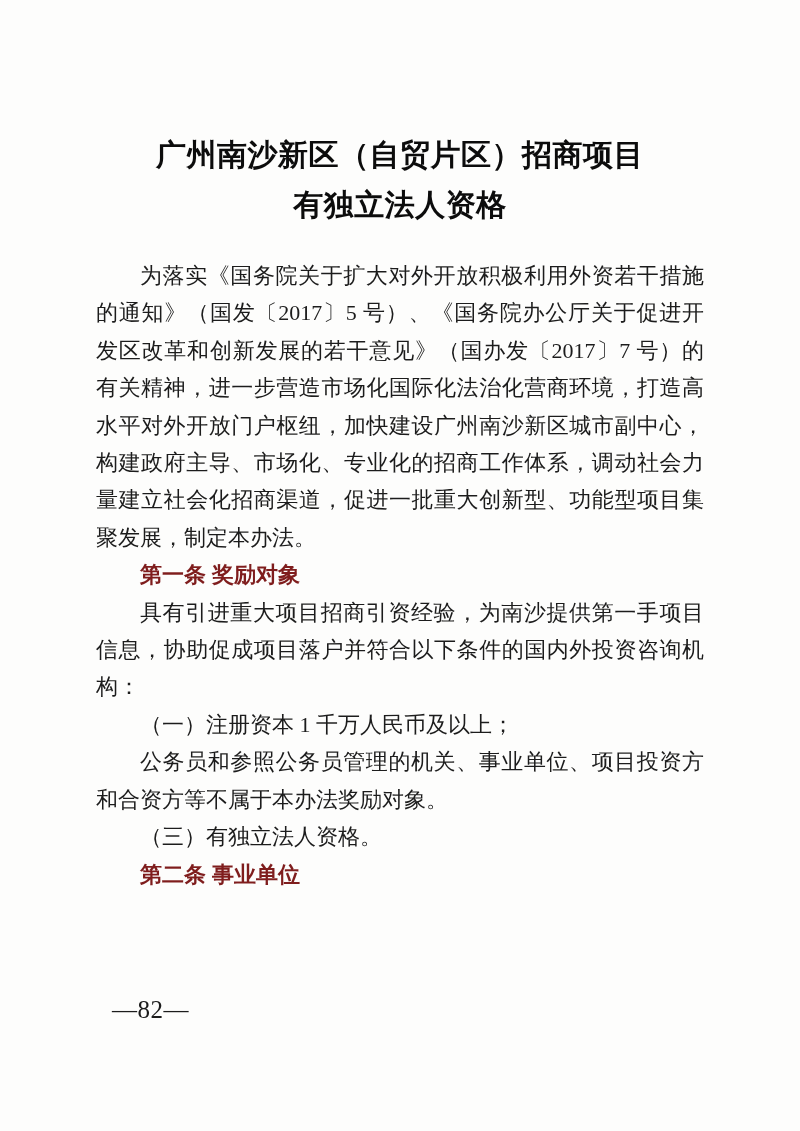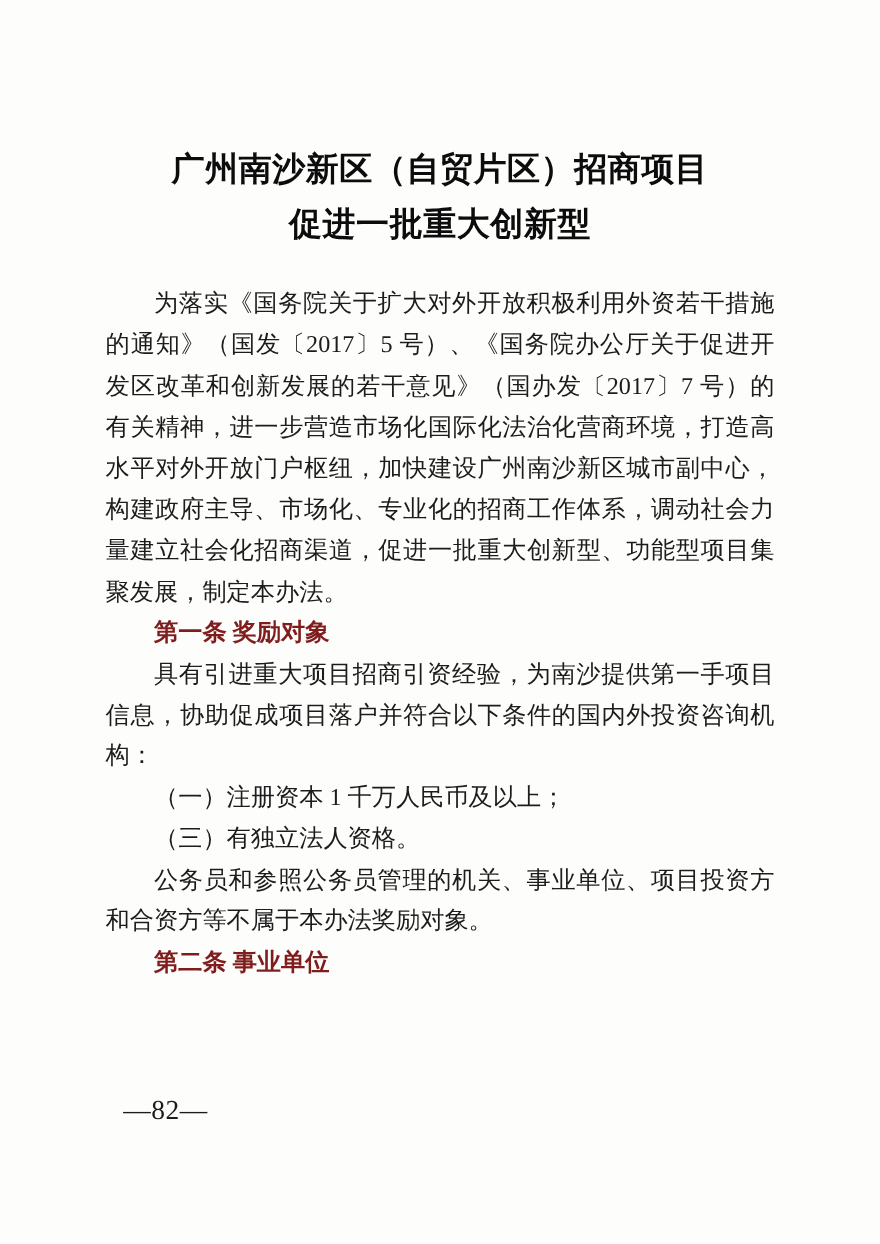--- a/index.html
+++ b/index.html
@@ -36,21 +36,20 @@
     font-size: 22px;
     line-height: 37.4px;
     text-align: justify;
     text-justify: inter-ideograph;
     color: #1c1c1c;
   }
   .content p {
     margin: 0;
     padding: 0;
     text-indent: 2em;
-    font-family: Liberation Serif, serif;
   }
   .article-heading {
     font-family: "Liberation Sans", "DejaVu Sans", sans-serif;
     font-weight: bold;
     color: #7f1d1d;
   }
   .page-number {
     position: absolute;
     left: 112px;
     top: 997px;
@@ -61,28 +60,28 @@
     font-family: "Liberation Serif", "DejaVu Serif", serif;
   }
 </style>
 </head>
 <body>
 
 <div class="page">
 
   <div class="doc-title">
     <div>广州南沙新区（自贸片区）招商项目</div>
-    <div>促进一批重大创新型</div>
+    <div>有独立法人资格</div>
   </div>
 
   <div class="content">
     <p>为落实《国务院关于扩大对外开放积极利用外资若干措施的通知》（国发〔2017〕5 号）、《国务院办公厅关于促进开发区改革和创新发展的若干意见》（国办发〔2017〕7 号）的有关精神，进一步营造市场化国际化法治化营商环境，打造高水平对外开放门户枢纽，加快建设广州南沙新区城市副中心，构建政府主导、市场化、专业化的招商工作体系，调动社会力量建立社会化招商渠道，促进一批重大创新型、功能型项目集聚发展，制定本办法。</p>
     <p class="article-heading">第一条 奖励对象</p>
     <p>具有引进重大项目招商引资经验，为南沙提供第一手项目信息，协助促成项目落户并符合以下条件的国内外投资咨询机构：</p>
     <p>（一）注册资本 1 千万人民币及以上；</p>
+    <p>公务员和参照公务员管理的机关、事业单位、项目投资方和合资方等不属于本办法奖励对象。</p>
     <p>（三）有独立法人资格。</p>
-    <p>公务员和参照公务员管理的机关、事业单位、项目投资方和合资方等不属于本办法奖励对象。</p>
     <p class="article-heading">第二条 事业单位</p>
   </div>
 
   <div class="page-number">—82—</div>
 
 </div>
 
 </body></html>

